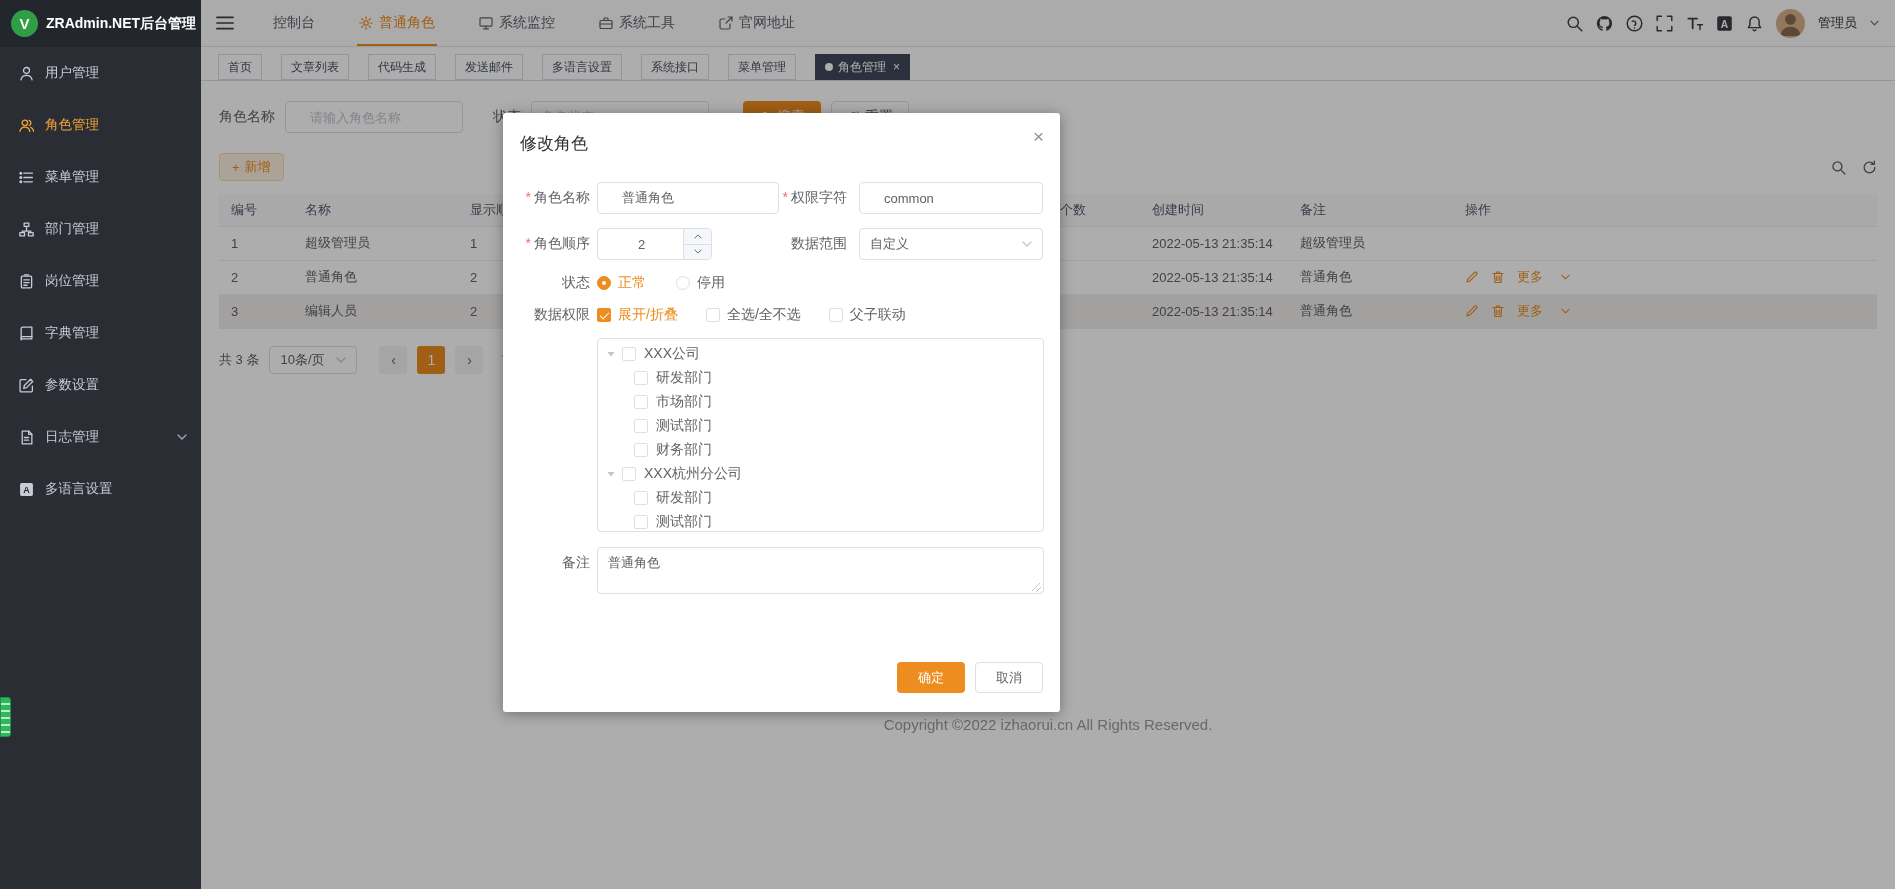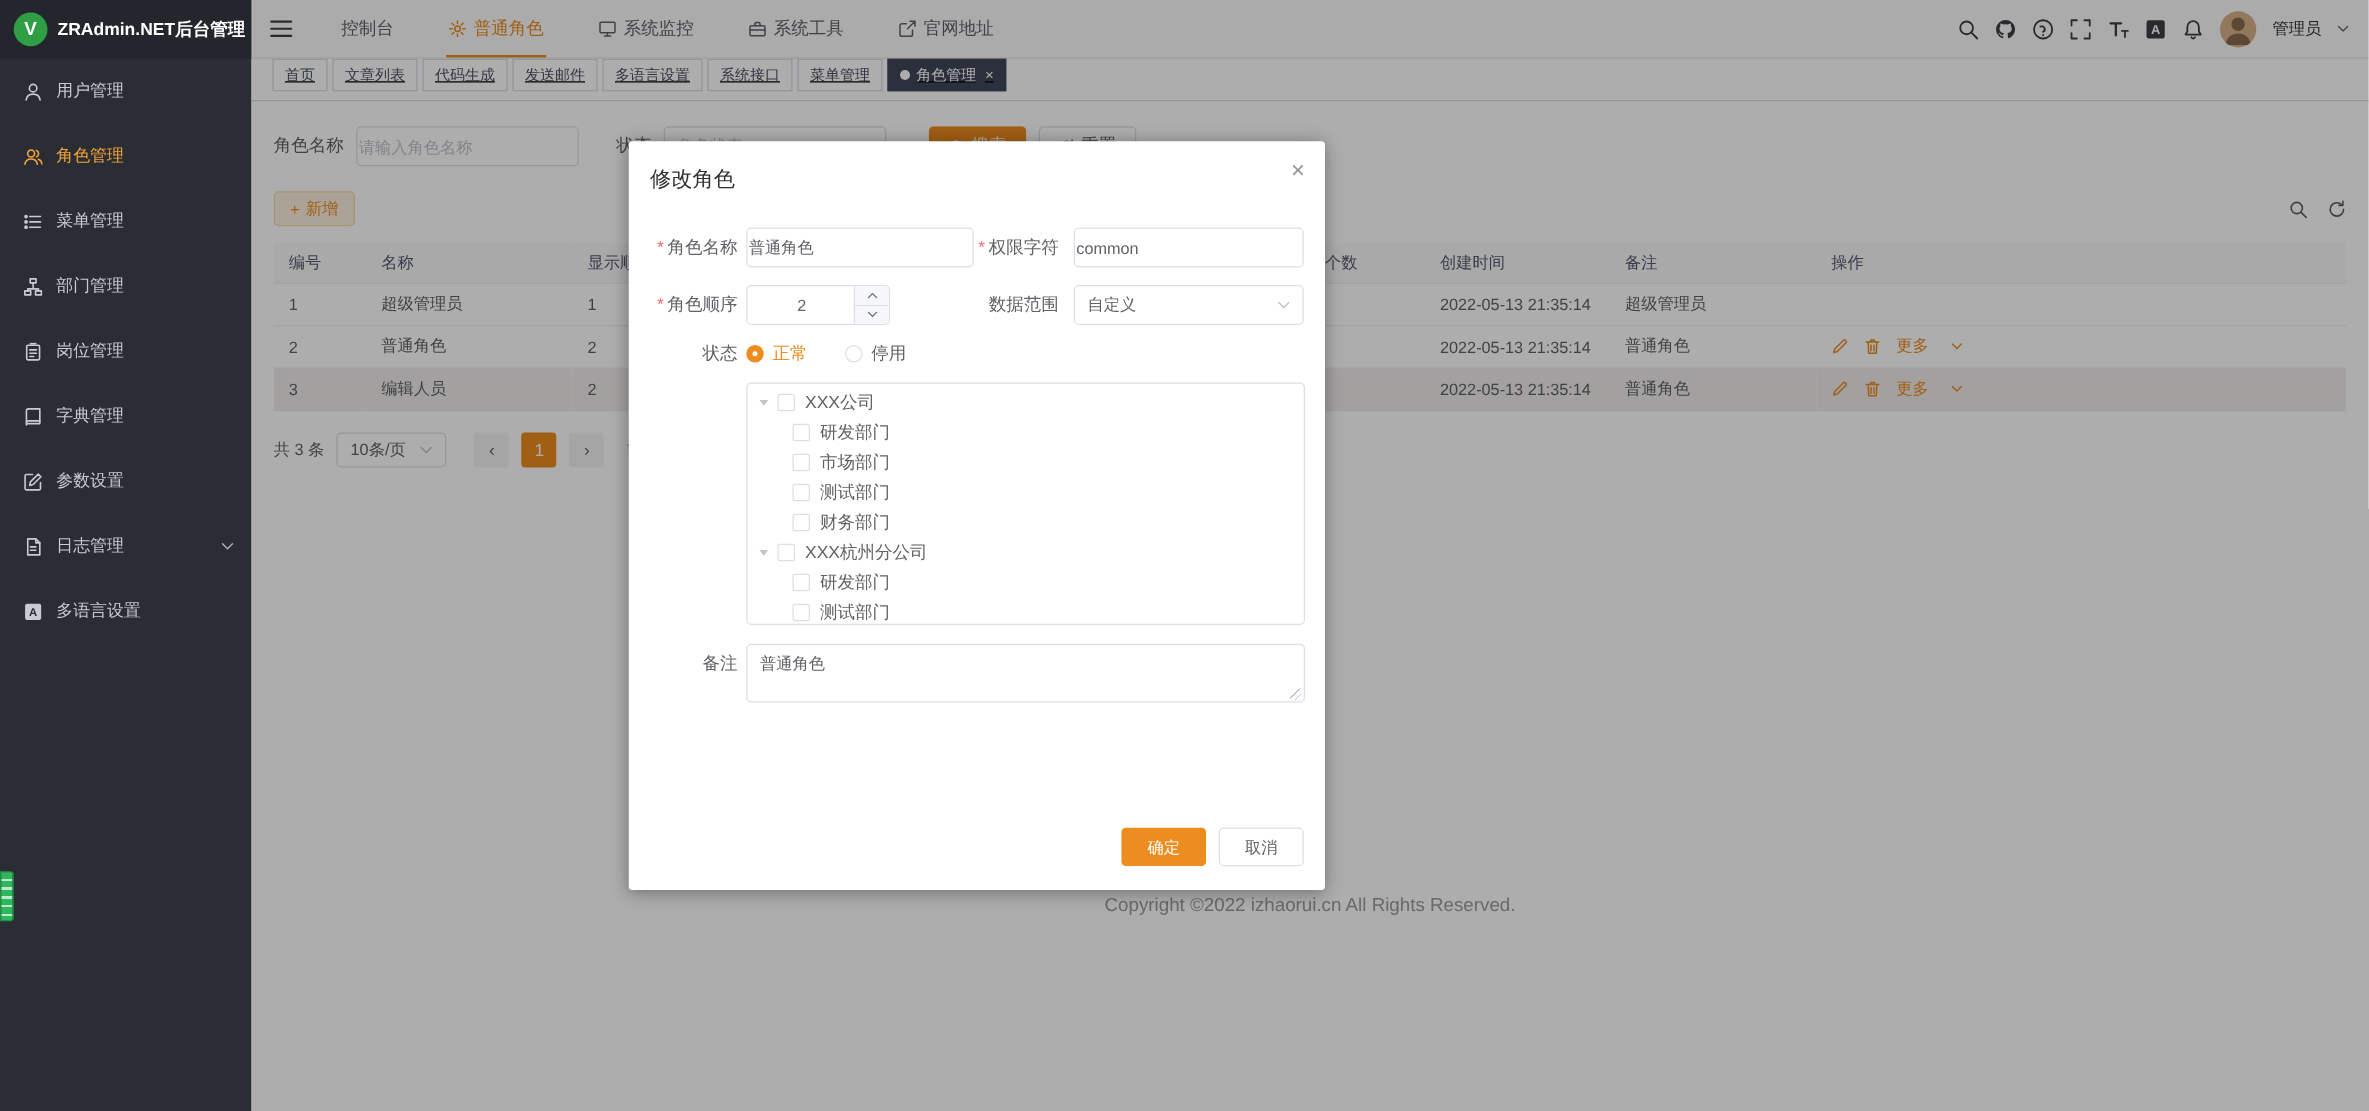--- a/index.html
+++ b/index.html
@@ -33,31 +33,31 @@
   .top-nav-item .ni { width:14px; height:14px; }
   .top-nav-item.active { color:#ed8c1f; }
   .top-nav-item.active::after { content:""; position:absolute; left:20px; right:20px; bottom:0; height:2px; background:#ed8c1f; }
   .header-right { margin-left:auto; display:flex; align-items:center; gap:13px; padding-right:16px; color:#3c3f45; }
   .hicon { width:17px; height:17px; cursor:pointer; }
   .avatar { width:29px; height:29px; border-radius:50%; background:#d8b28a; overflow:hidden; cursor:pointer; flex:0 0 29px; }
   .username { font-size:13px; color:#333; cursor:pointer; }
   .user-caret { width:9px; height:6px; color:#666; }
 
   
-  .tags-bar { position:absolute; left:201px; top:47px; right:0; height:34px; background:#fff; border-bottom:1px solid #d8dce5; display:flex; align-items:flex-start; padding-left:17px; gap:4px;text-decoration:underline; }
+  .tags-bar { position:absolute; left:201px; top:47px; right:0; height:34px; background:#fff; border-bottom:1px solid #d8dce5; display:flex; align-items:flex-end; padding-left:17px; gap:19px; }
   .tag { height:26px; display:flex; align-items:center; gap:5px; padding:0 9px; border:1px solid #d8dce5; background:#fff; color:#495060; font-size:12px; cursor:pointer; white-space:nowrap; }
   .tag.active { background:#42485b; border-color:#42485b; color:#fff; }
   .tag-dot { width:8px; height:8px; border-radius:50%; background:#fff; }
   .tag-close { font-size:12px; line-height:1; margin-left:2px; }
 
   
   .content { position:absolute; left:201px; top:82px; right:0; bottom:0; background:#fff; padding:19px 18px; }
   .search-row { display:flex; align-items:center; gap:10px; font-size:14px; color:#606266; }
   .flabel { white-space:nowrap; }
-  .el-input { height:32px; border:1px solid #dcdfe6; border-radius:4px; background:#fff; font-size:13px; color:#606266; padding:0 1px; outline:none; font-family:inherit; }
+  .el-input { height:32px; border:1px solid #dcdfe6; border-radius:4px; background:#fff; font-size:13px; color:#606266; padding:0 24px; outline:none; font-family:inherit; }
   .el-input::placeholder { color:#c0c4cc; }
   .sel { height:32px; border:1px solid #dcdfe6; border-radius:4px; background:#fff; display:flex; align-items:center; justify-content:space-between; padding:0 10px; font-size:13px; cursor:pointer;text-align:right; }
   .sel .ph { color:#c0c4cc; }
   .sel-caret { width:10px; height:6px; color:#c0c4cc; }
   .btn { height:32px; border-radius:4px; display:inline-flex; align-items:center; gap:5px; font-size:14px; padding:0 15px; cursor:pointer; border:1px solid transparent; white-space:nowrap; }
   .btn .bi { width:13px; height:13px; }
   .btn-primary { background:#ed8c1f; color:#fff; }
   .btn-plain { background:#fff; border-color:#dcdfe6; color:#606266; }
   .btn-add { background:#fdf0e1; border-color:#f8d8ab; color:#ed8c1f; height:28px; font-size:13px; padding:0 12px; }
   .row2 { display:flex; align-items:center; margin-top:20px; }
@@ -529,20 +529,35 @@
         <span class="radio checked din">
           <span class="rdot"></span>
           <span class="rlabel">正常</span>
         </span>
         <span class="radio">
           <span class="rdot"></span>
           <span class="rlabel">停用</span>
         </span>
       </div>
 
+      <div class="frow">
+        <span class="dl">数据权限</span>
+        <span class="checkbox checked din">
+          <span class="cbox"></span>
+          <span class="clabel">展开/折叠</span>
+        </span>
+        <span class="checkbox cb-gap">
+          <span class="cbox"></span>
+          <span class="clabel">全选/全不选</span>
+        </span>
+        <span class="checkbox cb-gap">
+          <span class="cbox"></span>
+          <span class="clabel">父子联动</span>
+        </span>
+      </div>
 
       <div class="tree-box">
         <div class="tree-row parent">
           <svg class="tcaret" viewBox="0 0 10 10">
               <path d="M1.5 3l3.5 4.5L8.5 3z" fill="currentColor"></path>
             </svg>
           <span class="cbox"></span>
           <span class="tlabel">XXX公司</span>
         </div>
         <div class="tree-row child">

